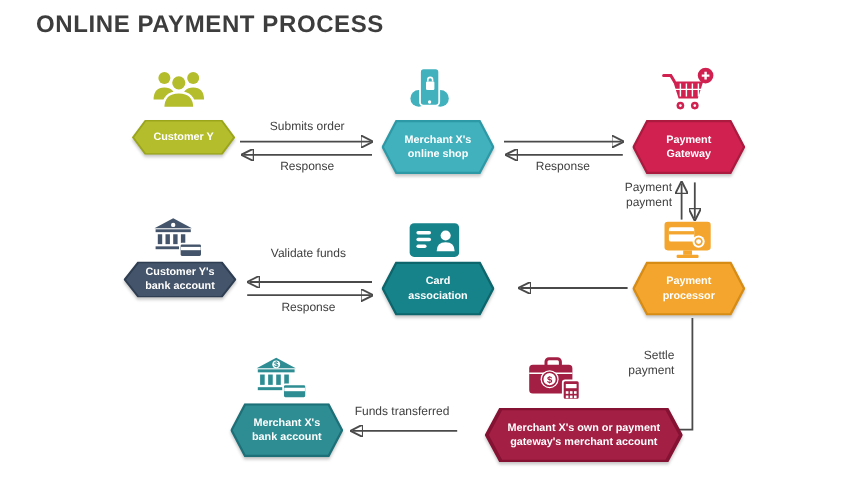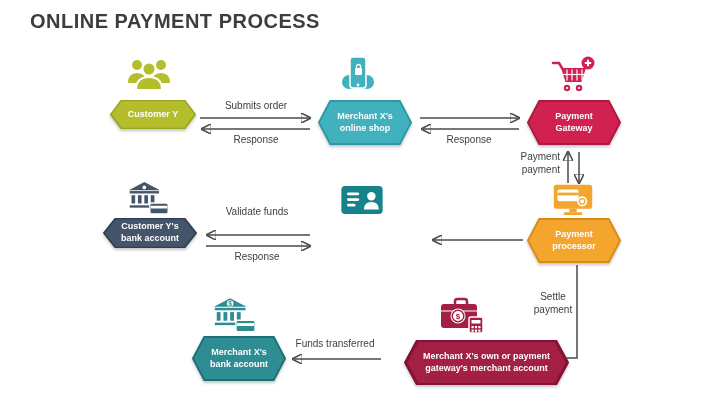--- a/index.html
+++ b/index.html
@@ -44,21 +44,21 @@
   #i7{left:211px;top:296px;width:46px;height:37px;}
   #i8{left:436px;top:297px;width:50px;height:38px;}
   
   #l-submits{left:200px;top:100px;width:112px;}
   #l-resp1{left:200px;top:134px;width:112px;}
   #l-sends{left:416px;top:100px;width:106px;}
   #l-resp2{left:416px;top:134px;width:106px;}
   #l-confirm{left:500px;top:151px;width:60px;text-align:right;}
   #l-validate{left:202px;top:206px;width:110px;}
   #l-resp3{left:202px;top:251px;width:110px;}
-  #l-settle{left:524px;top:291px;width:58px;}
+  #l-settle{left:504px;top:291px;width:58px;text-align:right;}
   #l-funds{left:284px;top:338px;width:102px;}
   #edges{position:absolute;left:0;top:0;width:720px;height:404px;pointer-events:none;}
   #edges path{stroke:#4a4a4a;stroke-width:1.5;fill:none;}
 </style>
 </head>
 <body>
 
 <div id="canvas">
 
   <div id="title">ONLINE PAYMENT PROCESS</div>
@@ -227,20 +227,27 @@
     <span class="hexlabel">Payment
 Gateway</span>
   </div>
   <div class="node" id="n4" style="--fill: #44546a; --stroke: #2f3e52;">
     <svg viewBox="0 0 100 46" preserveAspectRatio="none">
         <polygon points="13,1 87,1 99,23 87,45 13,45 1,23"></polygon>
       </svg>
     <span class="hexlabel">Customer Y's
 bank account</span>
   </div>
+  <div class="node" id="n5" style="--fill: #16838a; --stroke: #0c666c;">
+    <svg viewBox="0 0 100 46" preserveAspectRatio="none">
+        <polygon points="13,1 87,1 99,23 87,45 13,45 1,23"></polygon>
+      </svg>
+    <span class="hexlabel">Card
+association</span>
+  </div>
   <div class="node" id="n6" style="--fill: #f3a52d; --stroke: #d68c15;">
     <svg viewBox="0 0 100 46" preserveAspectRatio="none">
         <polygon points="13,1 87,1 99,23 87,45 13,45 1,23"></polygon>
       </svg>
     <span class="hexlabel">Payment
 processor</span>
   </div>
   <div class="node" id="n7" style="--fill: #2e8d93; --stroke: #1d7077;">
     <svg viewBox="0 0 100 46" preserveAspectRatio="none">
         <polygon points="13,1 87,1 99,23 87,45 13,45 1,23"></polygon>

